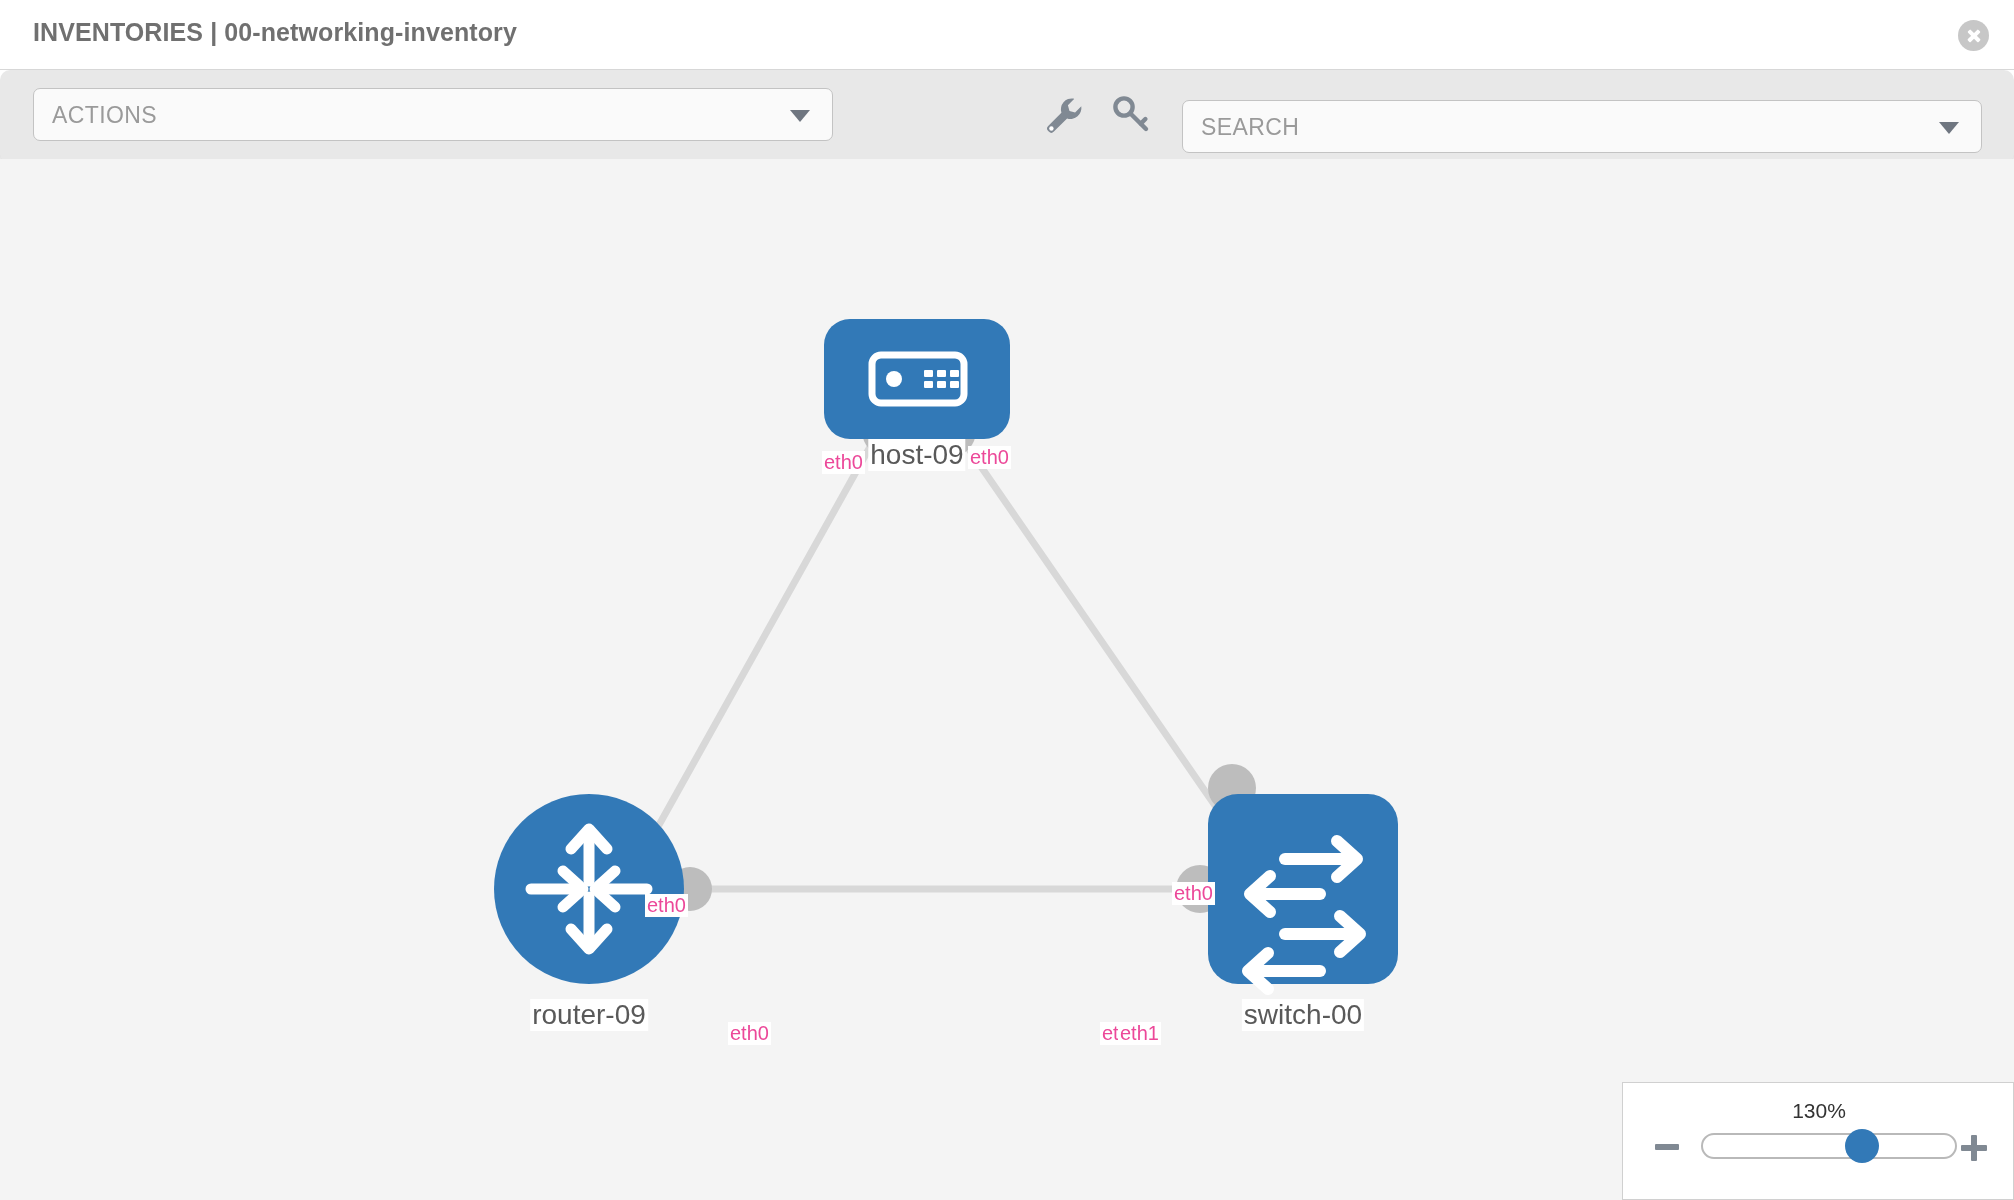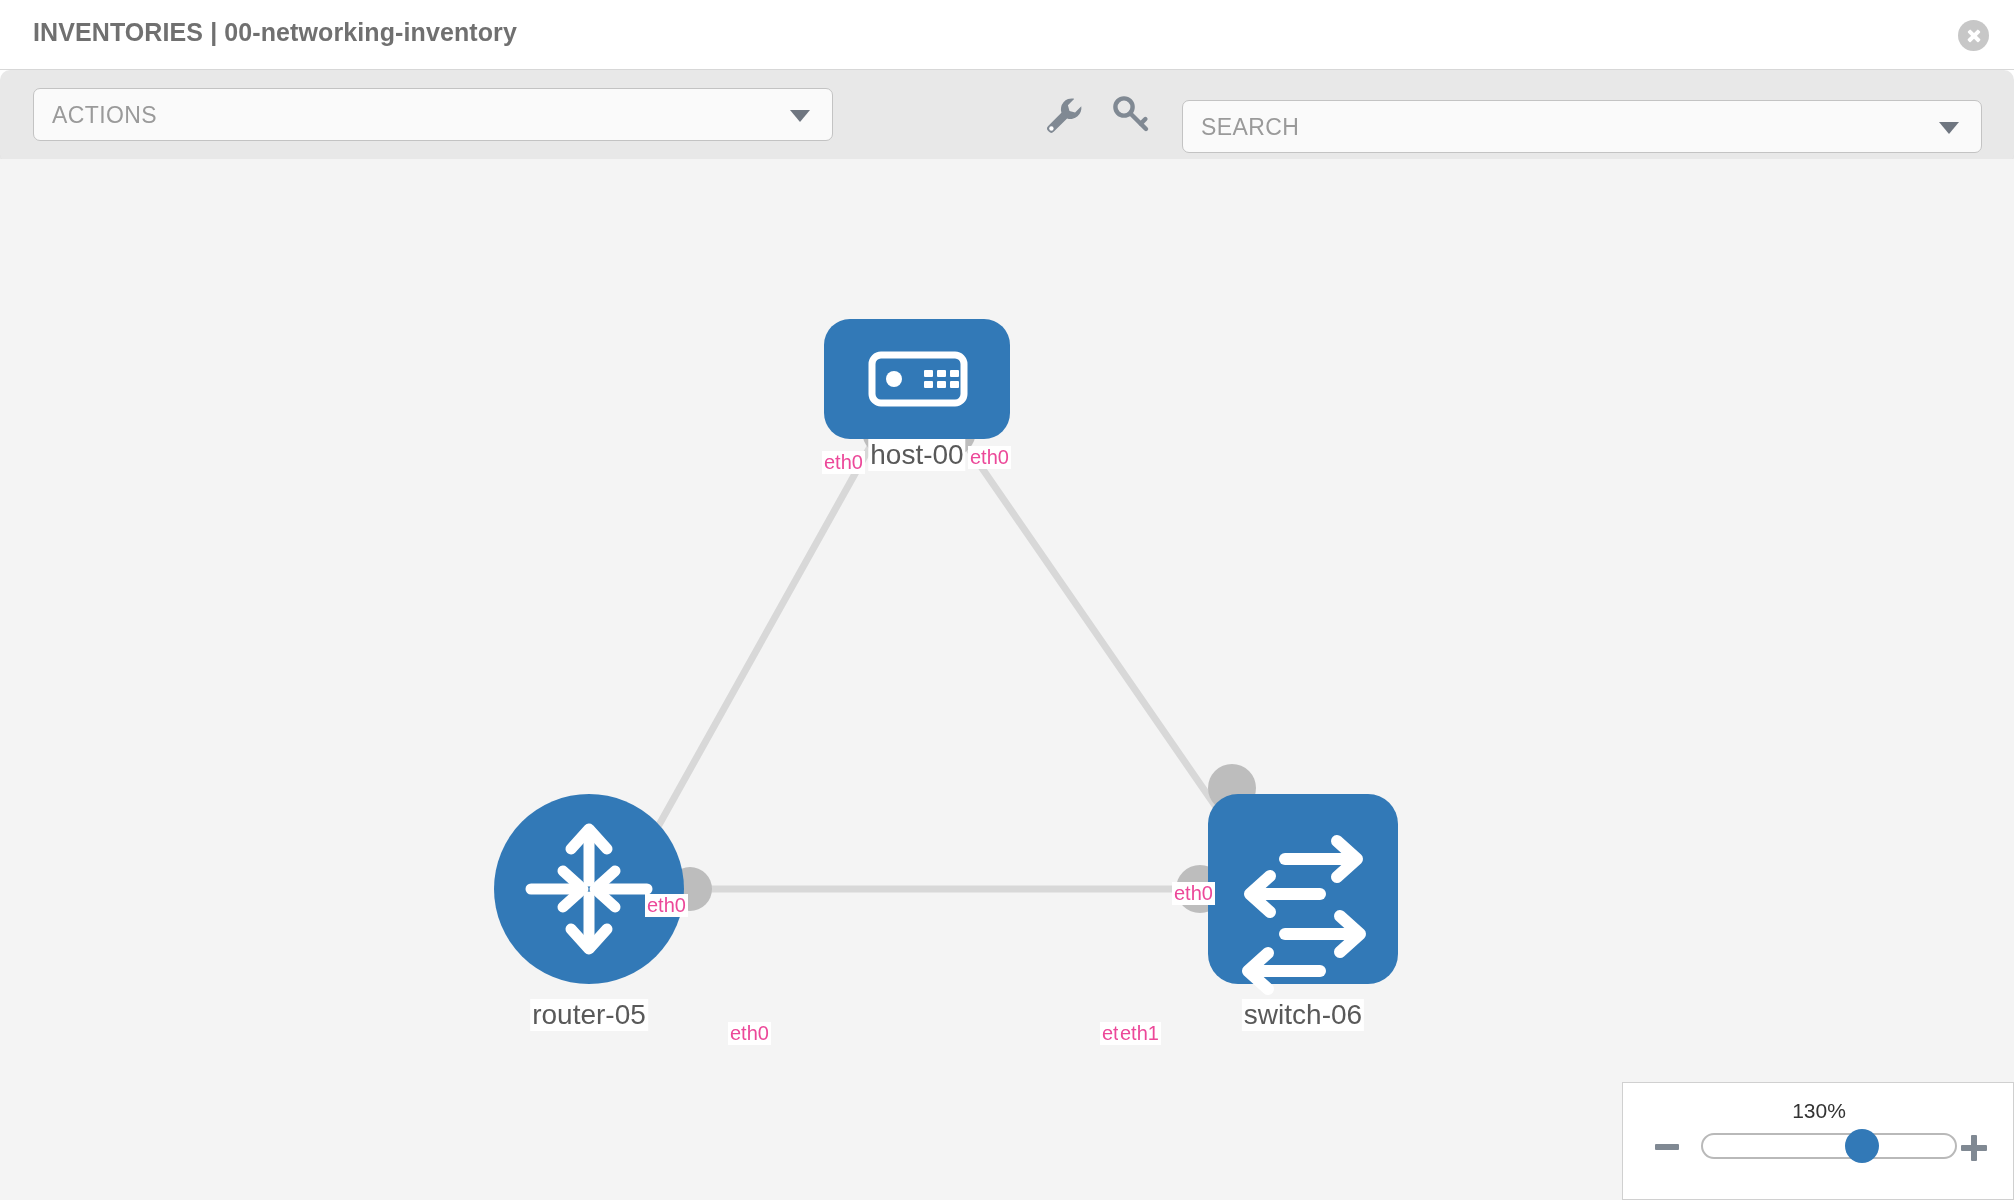--- a/index.html
+++ b/index.html
@@ -290,23 +290,23 @@
 
           <line x1="1285" y1="775" x2="1358" y2="775"></line>
           <polyline points="1340,757 1360,775 1340,793"></polyline>
 
           <line x1="1320" y1="812" x2="1250" y2="812"></line>
           <polyline points="1268,794 1248,812 1268,830"></polyline>
         </g>
       </g>
     </svg>
 
-    <div class="node-label" style="left:917px; top:280px;">host-00</div>
-    <div class="node-label" style="left:589px; top:840px;">router-05</div>
-    <div class="node-label" style="left:1303px; top:840px;">switch-06</div>
+    <div class="node-label" style="left:917px; top:280px;">host-09</div>
+    <div class="node-label" style="left:589px; top:840px;">router-09</div>
+    <div class="node-label" style="left:1303px; top:840px;">switch-00</div>
 
     <div class="edge-label" style="left:822px; top:292px;">eth0</div>
     <div class="edge-label" style="left:968px; top:287px;">eth0</div>
 
     <div class="edge-label" style="left:645px; top:735px;">eth0</div>
     <div class="edge-label" style="left:1172px; top:723px;">eth0</div>
 
     <div class="edge-label" style="left:728px; top:863px;">eth0</div>
     <div class="edge-label" style="left:1100px; top:863px;">eth0</div>
     <div class="edge-label" style="left:1118px; top:863px;">eth1</div>

